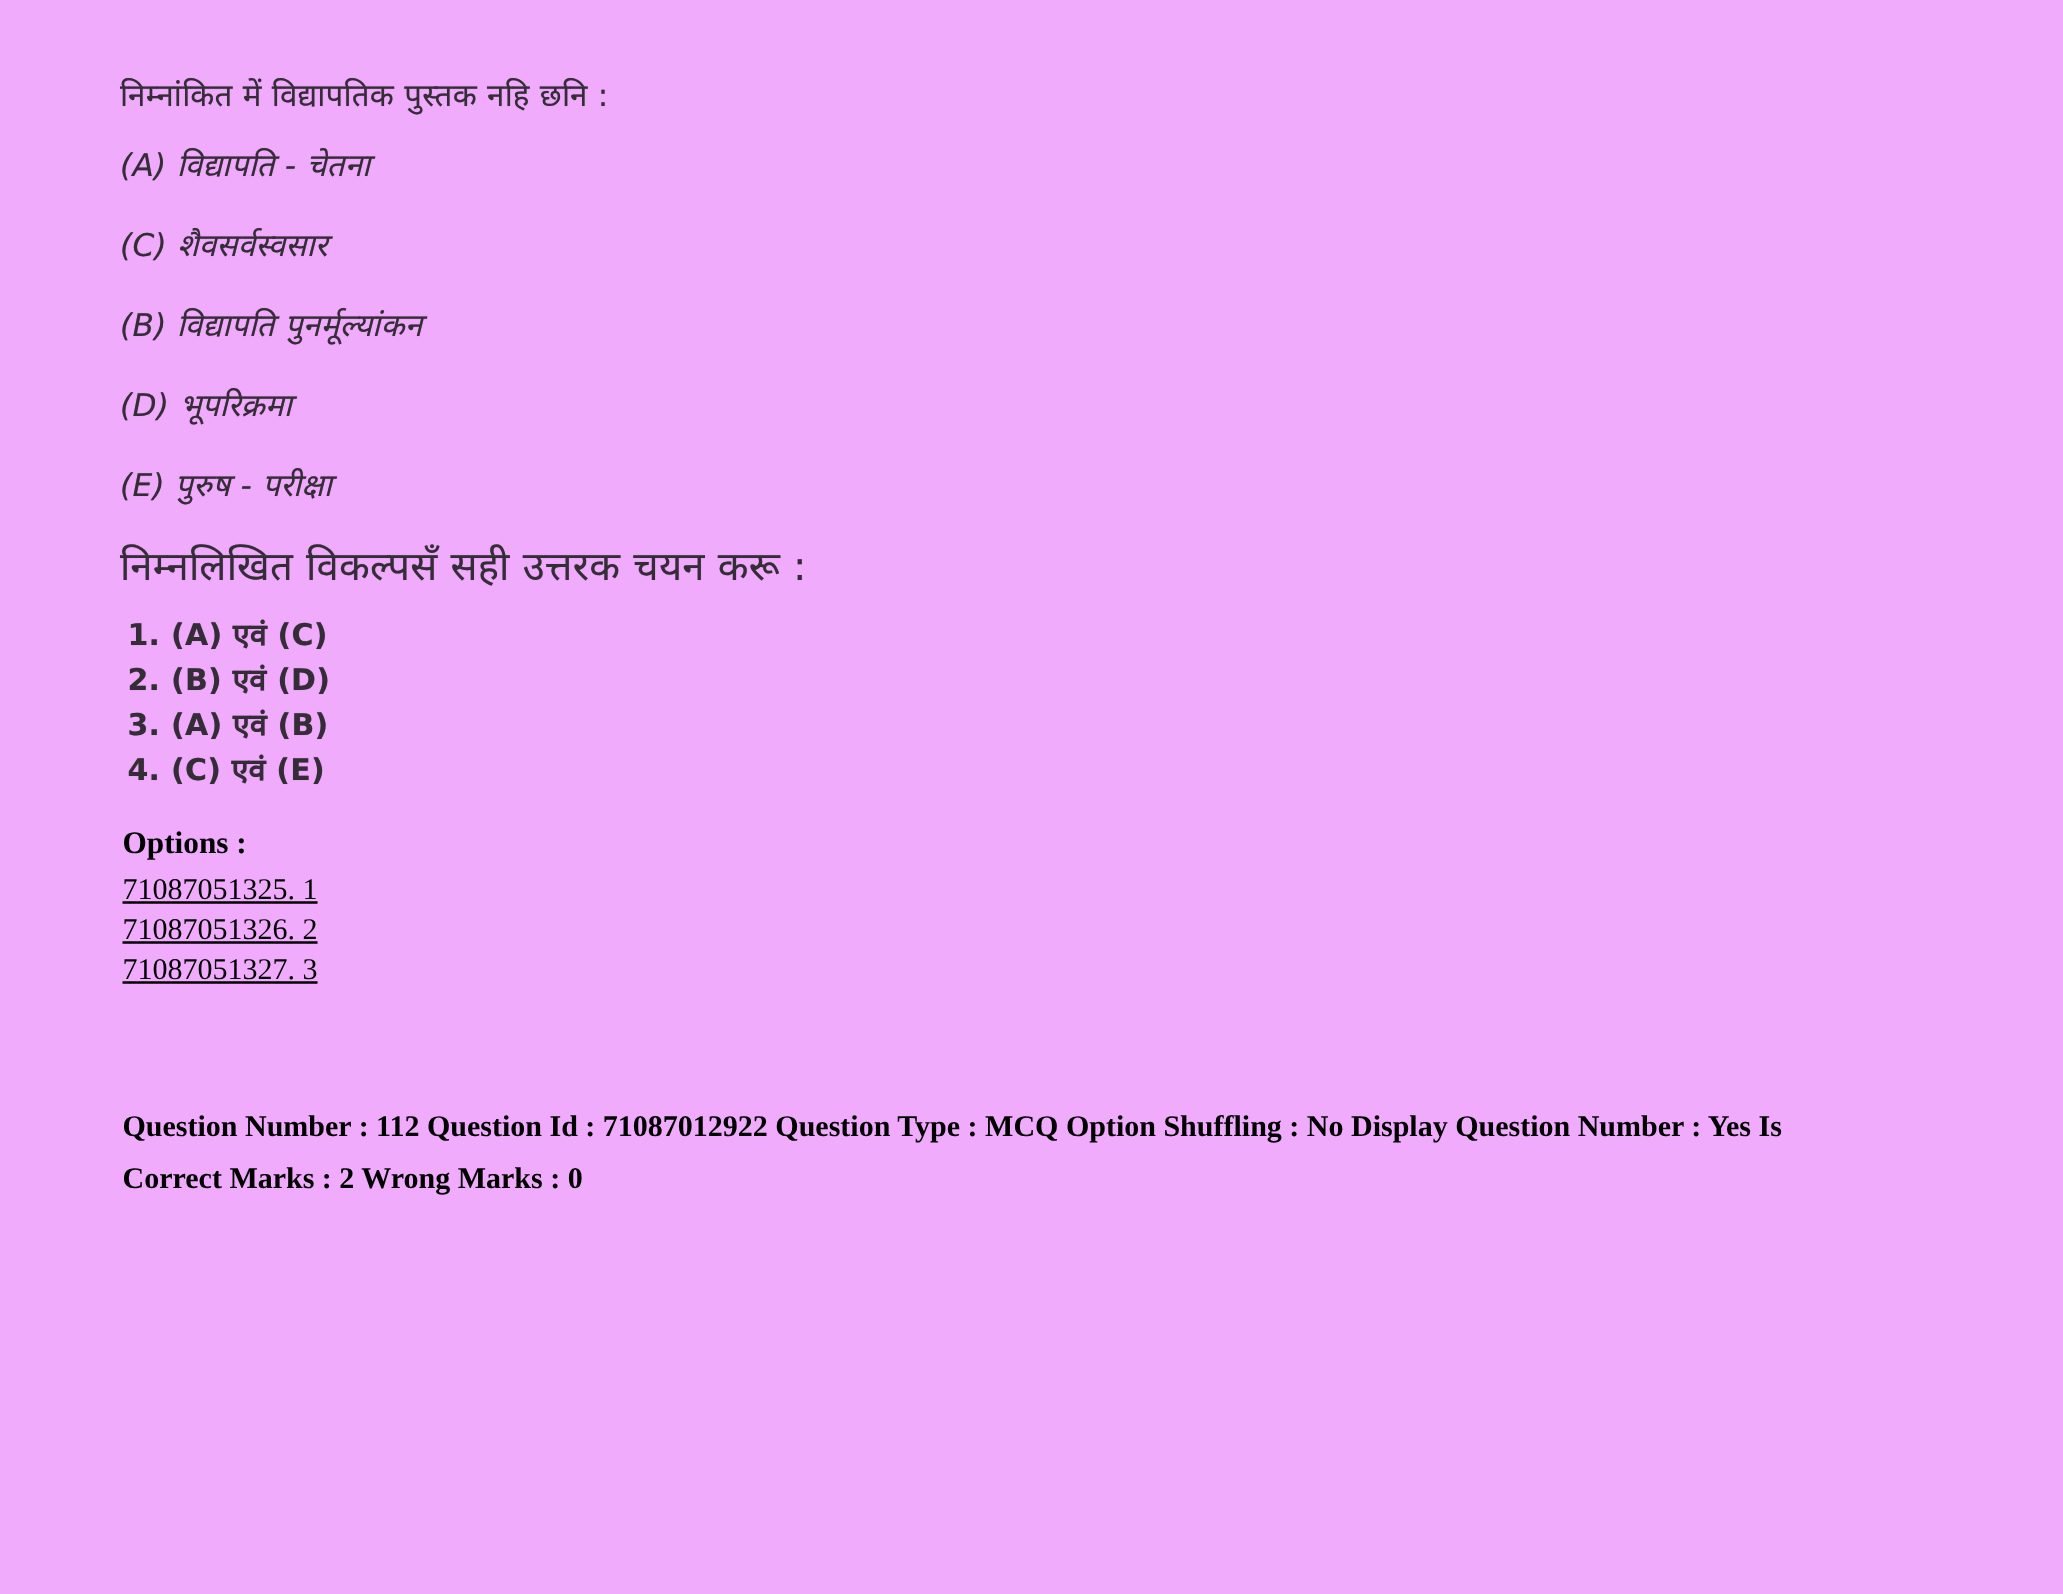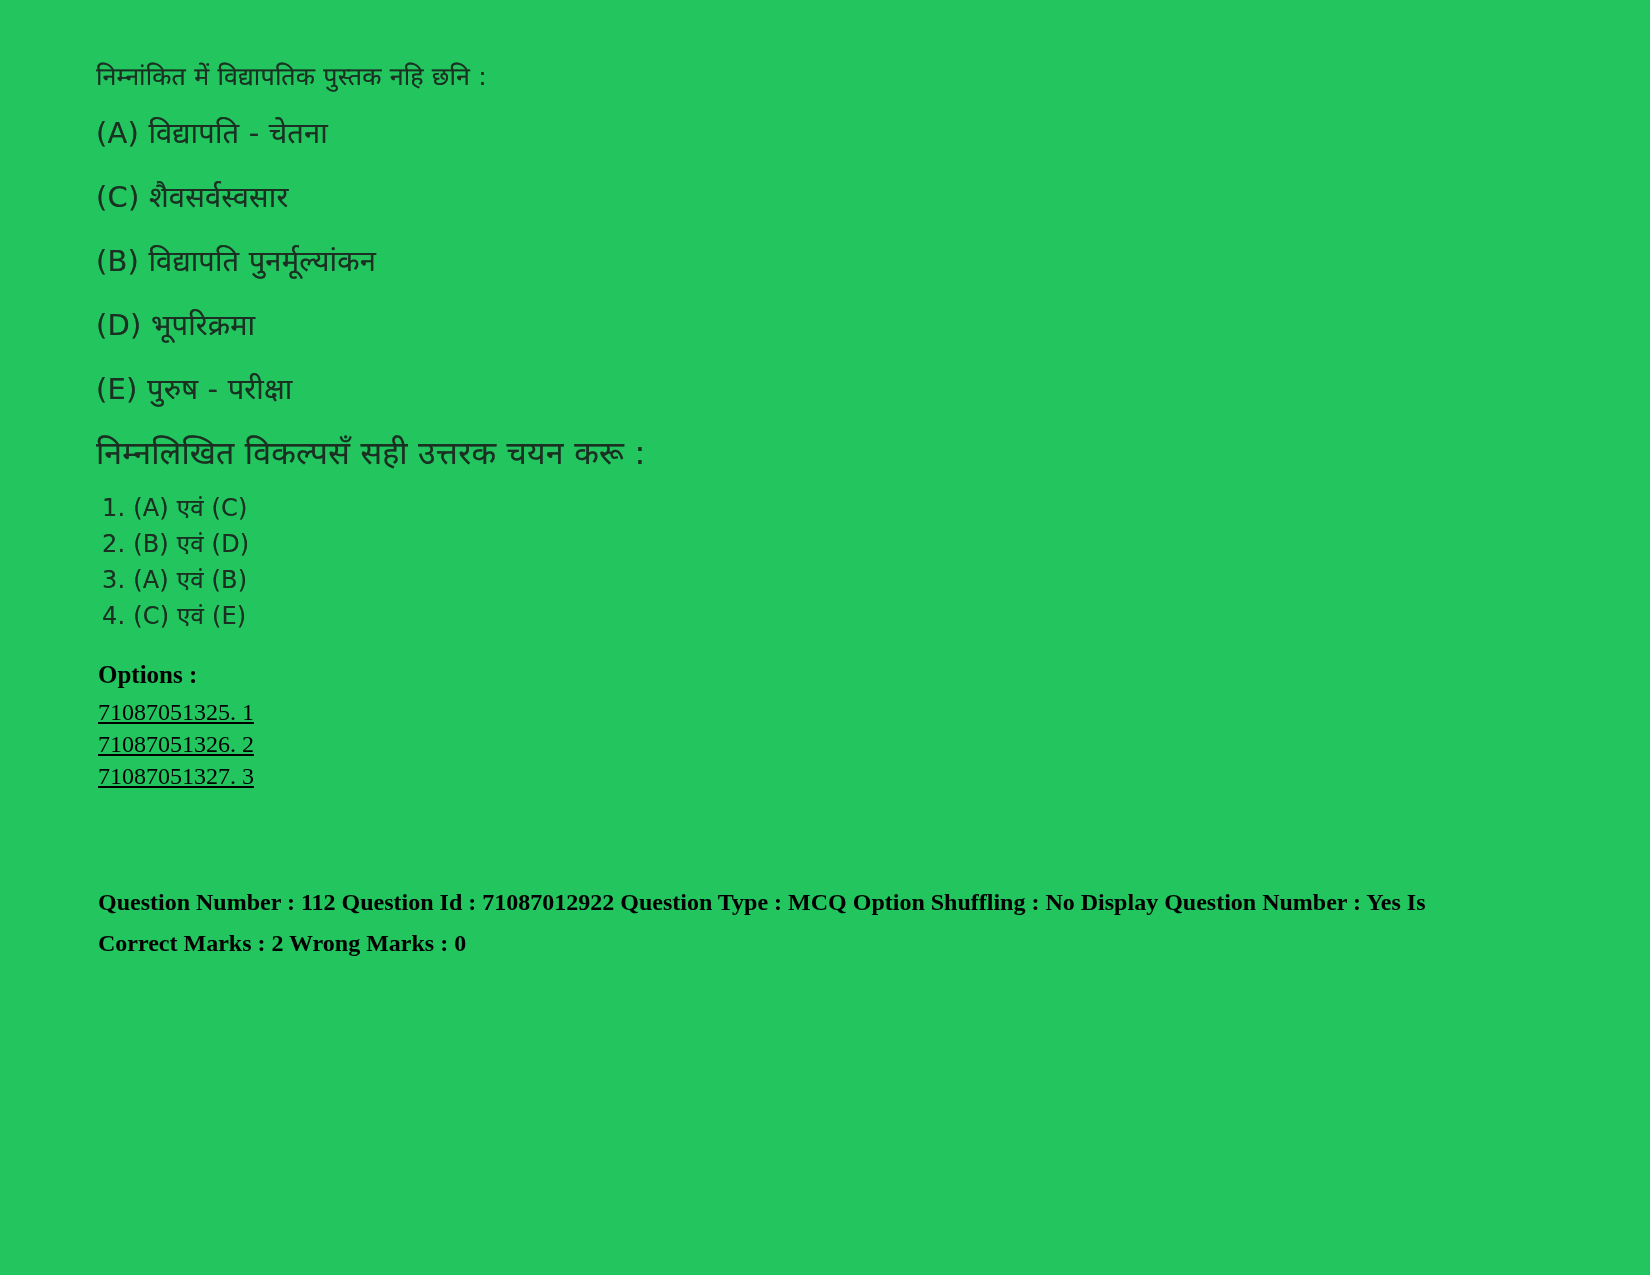--- a/index.html
+++ b/index.html
@@ -13,21 +13,21 @@
     height: 1275px;
     position: relative;
     font-family: "Liberation Serif", "DejaVu Serif", serif;
     color: #000000;
     overflow: hidden;
   }
 
   .page {
     position: absolute;
     inset: 0;
-    background: #22c55e;
+    background: #f0abfc;
   }
 
   
   .scan-block {
     position: absolute;
     left: 96px;
     top: 62px;
     width: 1400px;
   }
 
@@ -42,37 +42,39 @@
   }
 
   .q-stem {
     font-size: 25px;
     line-height: 30px;
     margin: 0 0 26px 0;
     letter-spacing: 0.2px;
   }
 
   .choice {
-    font-size: 29px;
+    font-size: 25px;
     line-height: 30px;
     margin: 0 0 34px 0;
     letter-spacing: 0.2px;
+    font-style: italic;
   }
 
   .sub-instruction {
     font-size: 32px;
     line-height: 30px;
     margin: 10px 0 22px 0;
     letter-spacing: 0.2px;
   }
 
   .combo-list {
     margin: 0;
     padding: 0;
     list-style: none;
+    font-weight: bold;
   }
   .combo-item {
     font-size: 24px;
     line-height: 36px;
     letter-spacing: 0.2px;
     padding-left: 6px;
   }
 
   
   .options-section {

